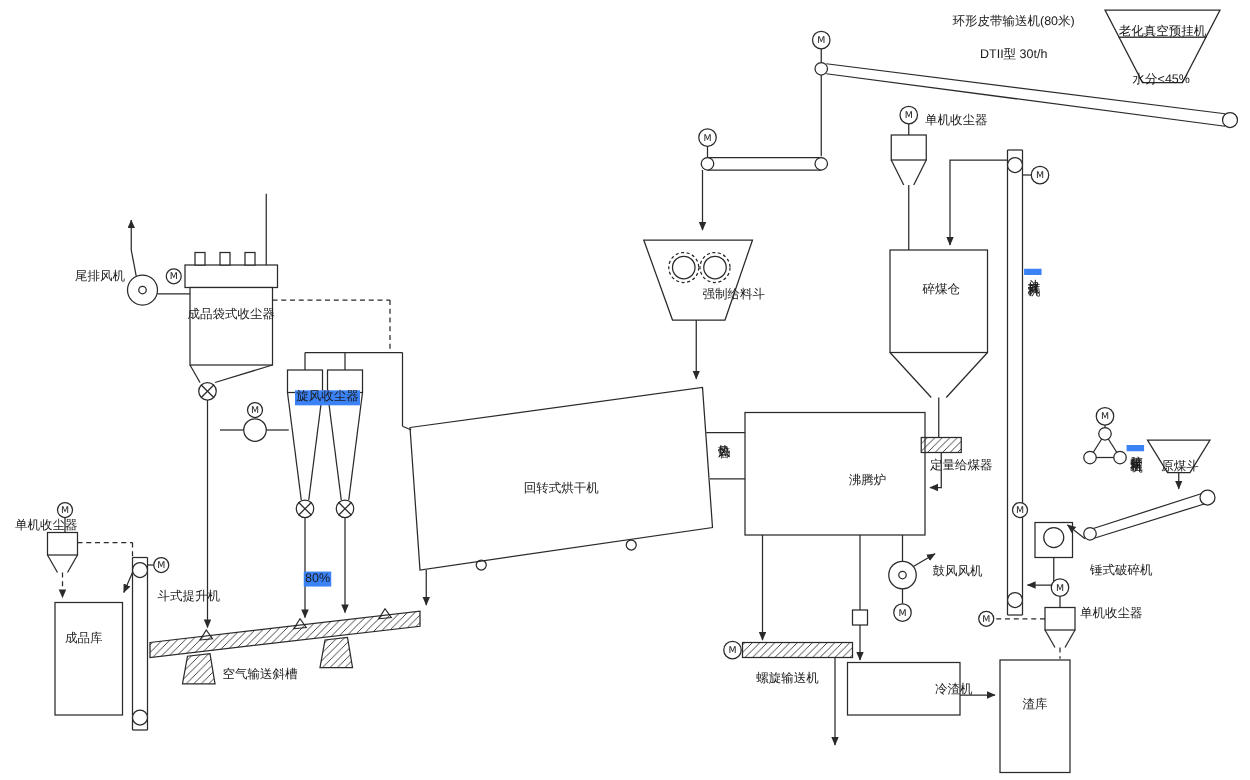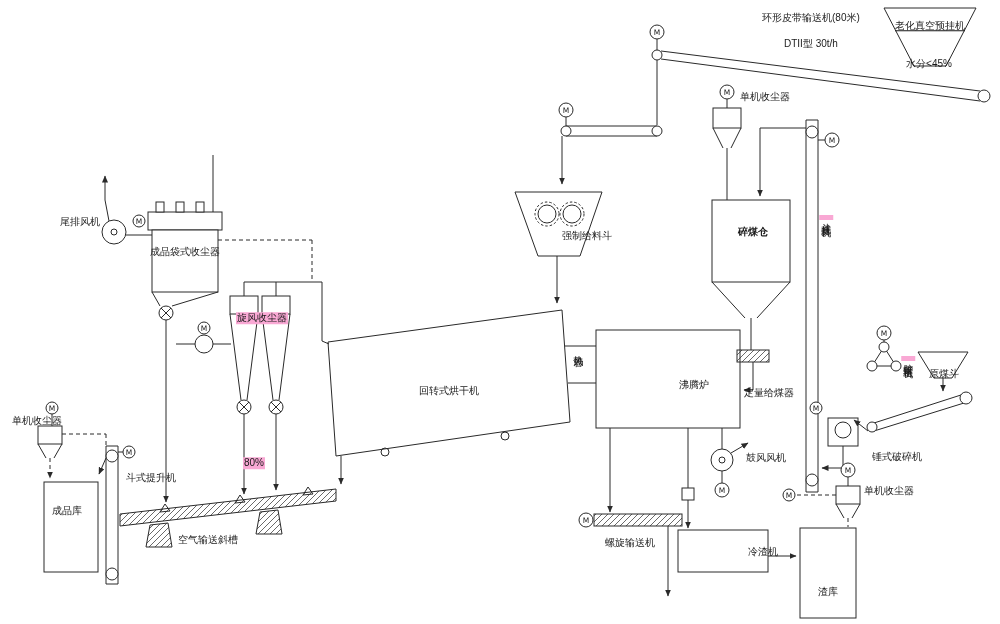--- a/index.html
+++ b/index.html
@@ -19,21 +19,21 @@
   .mtxt { font-family:"DejaVu Sans", sans-serif; font-size:7.5px; fill:#1a1a1a;
           text-anchor:middle; dominant-baseline:central; }
   .lbl, .lbl-l, .lbl-v {
     position:absolute; font-size:10px; color:#1a1a1a;
     white-space:nowrap; line-height:1.15;
   }
   .lbl   { transform:translate(-50%,-50%); }
   .lbl-l { transform:translateY(-50%); }
   .lbl-v { writing-mode:vertical-rl; text-orientation:upright;
            transform:translateX(-50%); letter-spacing:1px; }
-  .bgw { background:#f9a8d4; padding:0 1px; }
+  .bgw { background:#3b82f6; padding:0 1px; }
 </style>
 </head>
 <body>
 
 <div class="stage">
 
 <svg width="1000" height="624" viewBox="0 0 1000 624">
   <defs>
     <marker id="arr" markerWidth="8" markerHeight="8" refX="6.5" refY="3" orient="auto">
       <path d="M0,0 L7,3 L0,6 Z" fill="#2a2a2a"></path>
@@ -316,41 +316,41 @@
     </g>
   </g>
 </svg>
 
 <div class="lbl-l" style="left:762px; top:18px;text-align:center;">环形皮带输送机(80米)</div>
 <div class="lbl-l" style="left:784px; top:44px;">DTII型  30t/h</div>
 <div class="lbl" style="left:930px; top:26px;text-decoration:underline;">老化真空预挂机</div>
 <div class="lbl" style="left:929px; top:44px;margin-top:20px;">水分&lt;45%</div>
 
 <div class="lbl-l" style="left:740px; top:97px;">单机收尘器</div>
-<div class="lbl" style="left:753px; top:232px;font-weight:bold;">碎煤仓</div>
+<div class="lbl" style="left:753px; top:232px;">碎煤仓</div>
 <div class="lbl-v bgw" style="left:826px; top:215px;">斗式提升机</div>
 <div class="lbl" style="left:944px; top:344px;margin-top:30px;">原煤斗</div>
 <div class="lbl-v bgw" style="left:908px; top:356px;">胶带输送机</div>
 <div class="lbl-l" style="left:872px; top:457px;">锤式破碎机</div>
-<div class="lbl-l" style="left:744px; top:373px;margin-top:20px;">定量给煤器</div>
+<div class="lbl-l" style="left:744px; top:373px;">定量给煤器</div>
 
 <div class="lbl" style="left:559px; top:236px;margin-left:28px;">强制给料斗</div>
 <div class="lbl" style="left:449px; top:391px;">回转式烘干机</div>
 <div class="lbl-v" style="left:578px; top:348px;">热风管</div>
 <div class="lbl" style="left:694px; top:385px;font-family:Liberation Serif, serif;">沸腾炉</div>
 <div class="lbl-l" style="left:746px; top:458px;">鼓风风机</div>
 
 <div class="lbl-l" style="left:60px;  top:222px;">尾排风机</div>
 <div class="lbl" style="left:185px; top:252px;">成品袋式收尘器</div>
 <div class="lbl bgw" style="left:262px; top:318px;">旋风收尘器</div>
 <div class="lbl bgw" style="left:254px; top:463px;">80%</div>
 
 <div class="lbl-l" style="left:12px;  top:421px;">单机收尘器</div>
 <div class="lbl-l" style="left:52px;  top:511px;">成品库</div>
 <div class="lbl-l" style="left:126px; top:478px;">斗式提升机</div>
 <div class="lbl-l" style="left:178px; top:540px;">空气输送斜槽</div>
 
 <div class="lbl" style="left:630px; top:543px;">螺旋输送机</div>
 <div class="lbl" style="left:723px; top:552px;margin-left:40px;">冷渣机</div>
-<div class="lbl" style="left:828px; top:564px;margin-top:28px;">渣库</div>
+<div class="lbl" style="left:828px; top:564px;">渣库</div>
 <div class="lbl-l" style="left:864px; top:491px;">单机收尘器</div>
 
 </div>
 
 </body></html>

